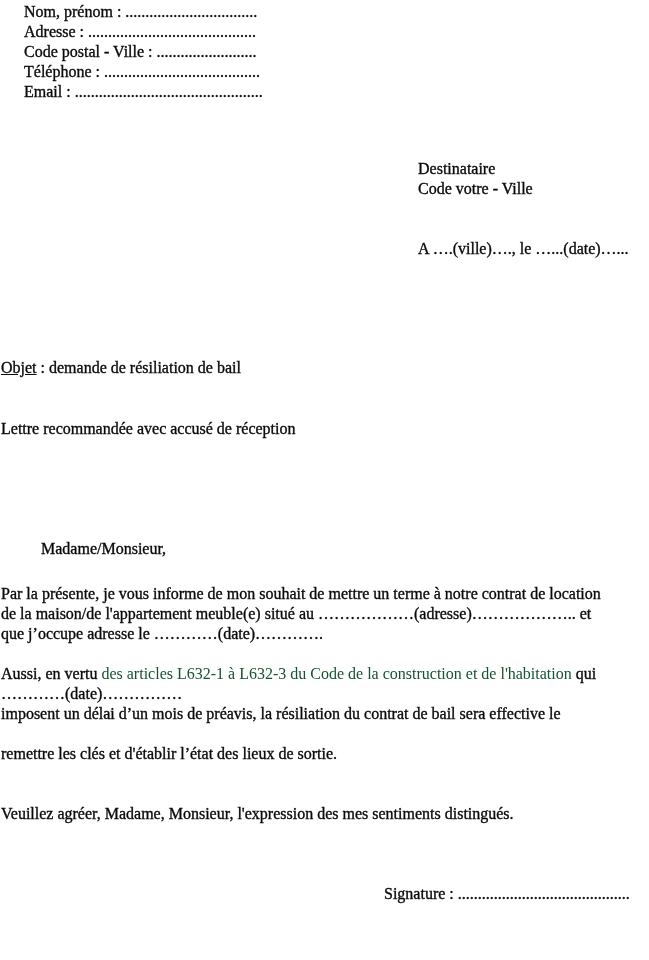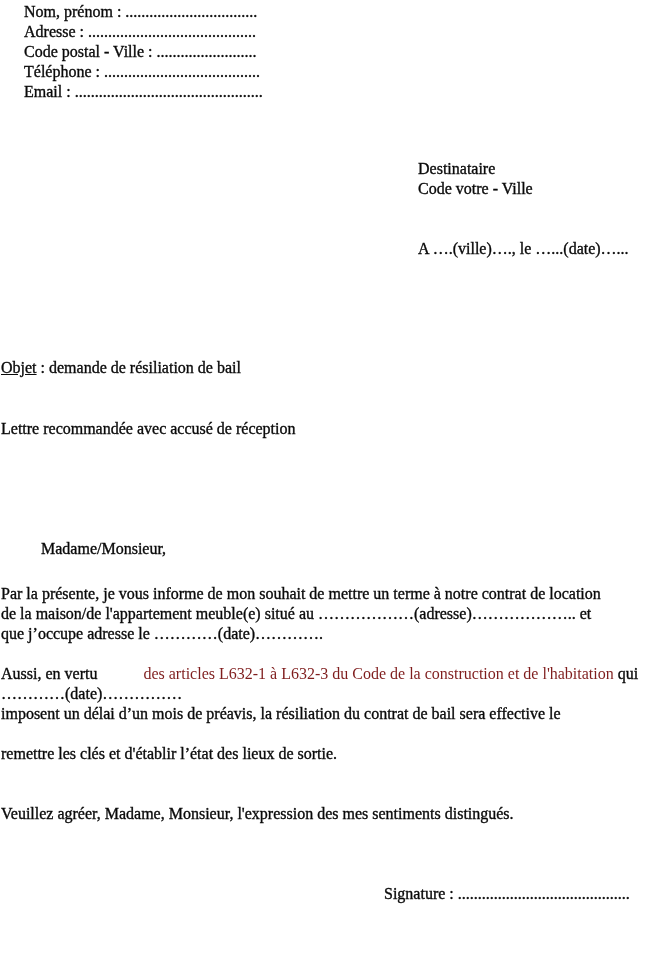--- a/index.html
+++ b/index.html
@@ -16,21 +16,21 @@
     .place-date { left: 418px; top: 239px; }
     .subject { left: 1px; top: 358px; }
     .subject .label { text-decoration: underline; }
     .mention { left: 1px; top: 419px; }
     .salutation { left: 1px; top: 539px; margin-left: 40px; }
     .para { position: absolute; left: 1px; width: 632px; }
     .p1 { top: 584px; }
     .p2 { top: 664px; }
     .p3 { top: 744px; }
     .p4 { top: 804px; }
-    .normal { -webkit-text-stroke: 0; color: #7f1d1d; font-weight: normal; margin-left: 42px; }
+    .normal { -webkit-text-stroke: 0; color: #14532d; font-weight: normal; }
     .signature { left: 384px; top: 884px; }
   </style>
 </head>
 <body>
 
 <div class="abs sender">
   <span class="line">Nom, prénom : .................................</span>
   <span class="line">Adresse : ..........................................</span>
   <span class="line">Code postal - Ville : .........................</span>
   <span class="line">Téléphone : .......................................</span>

